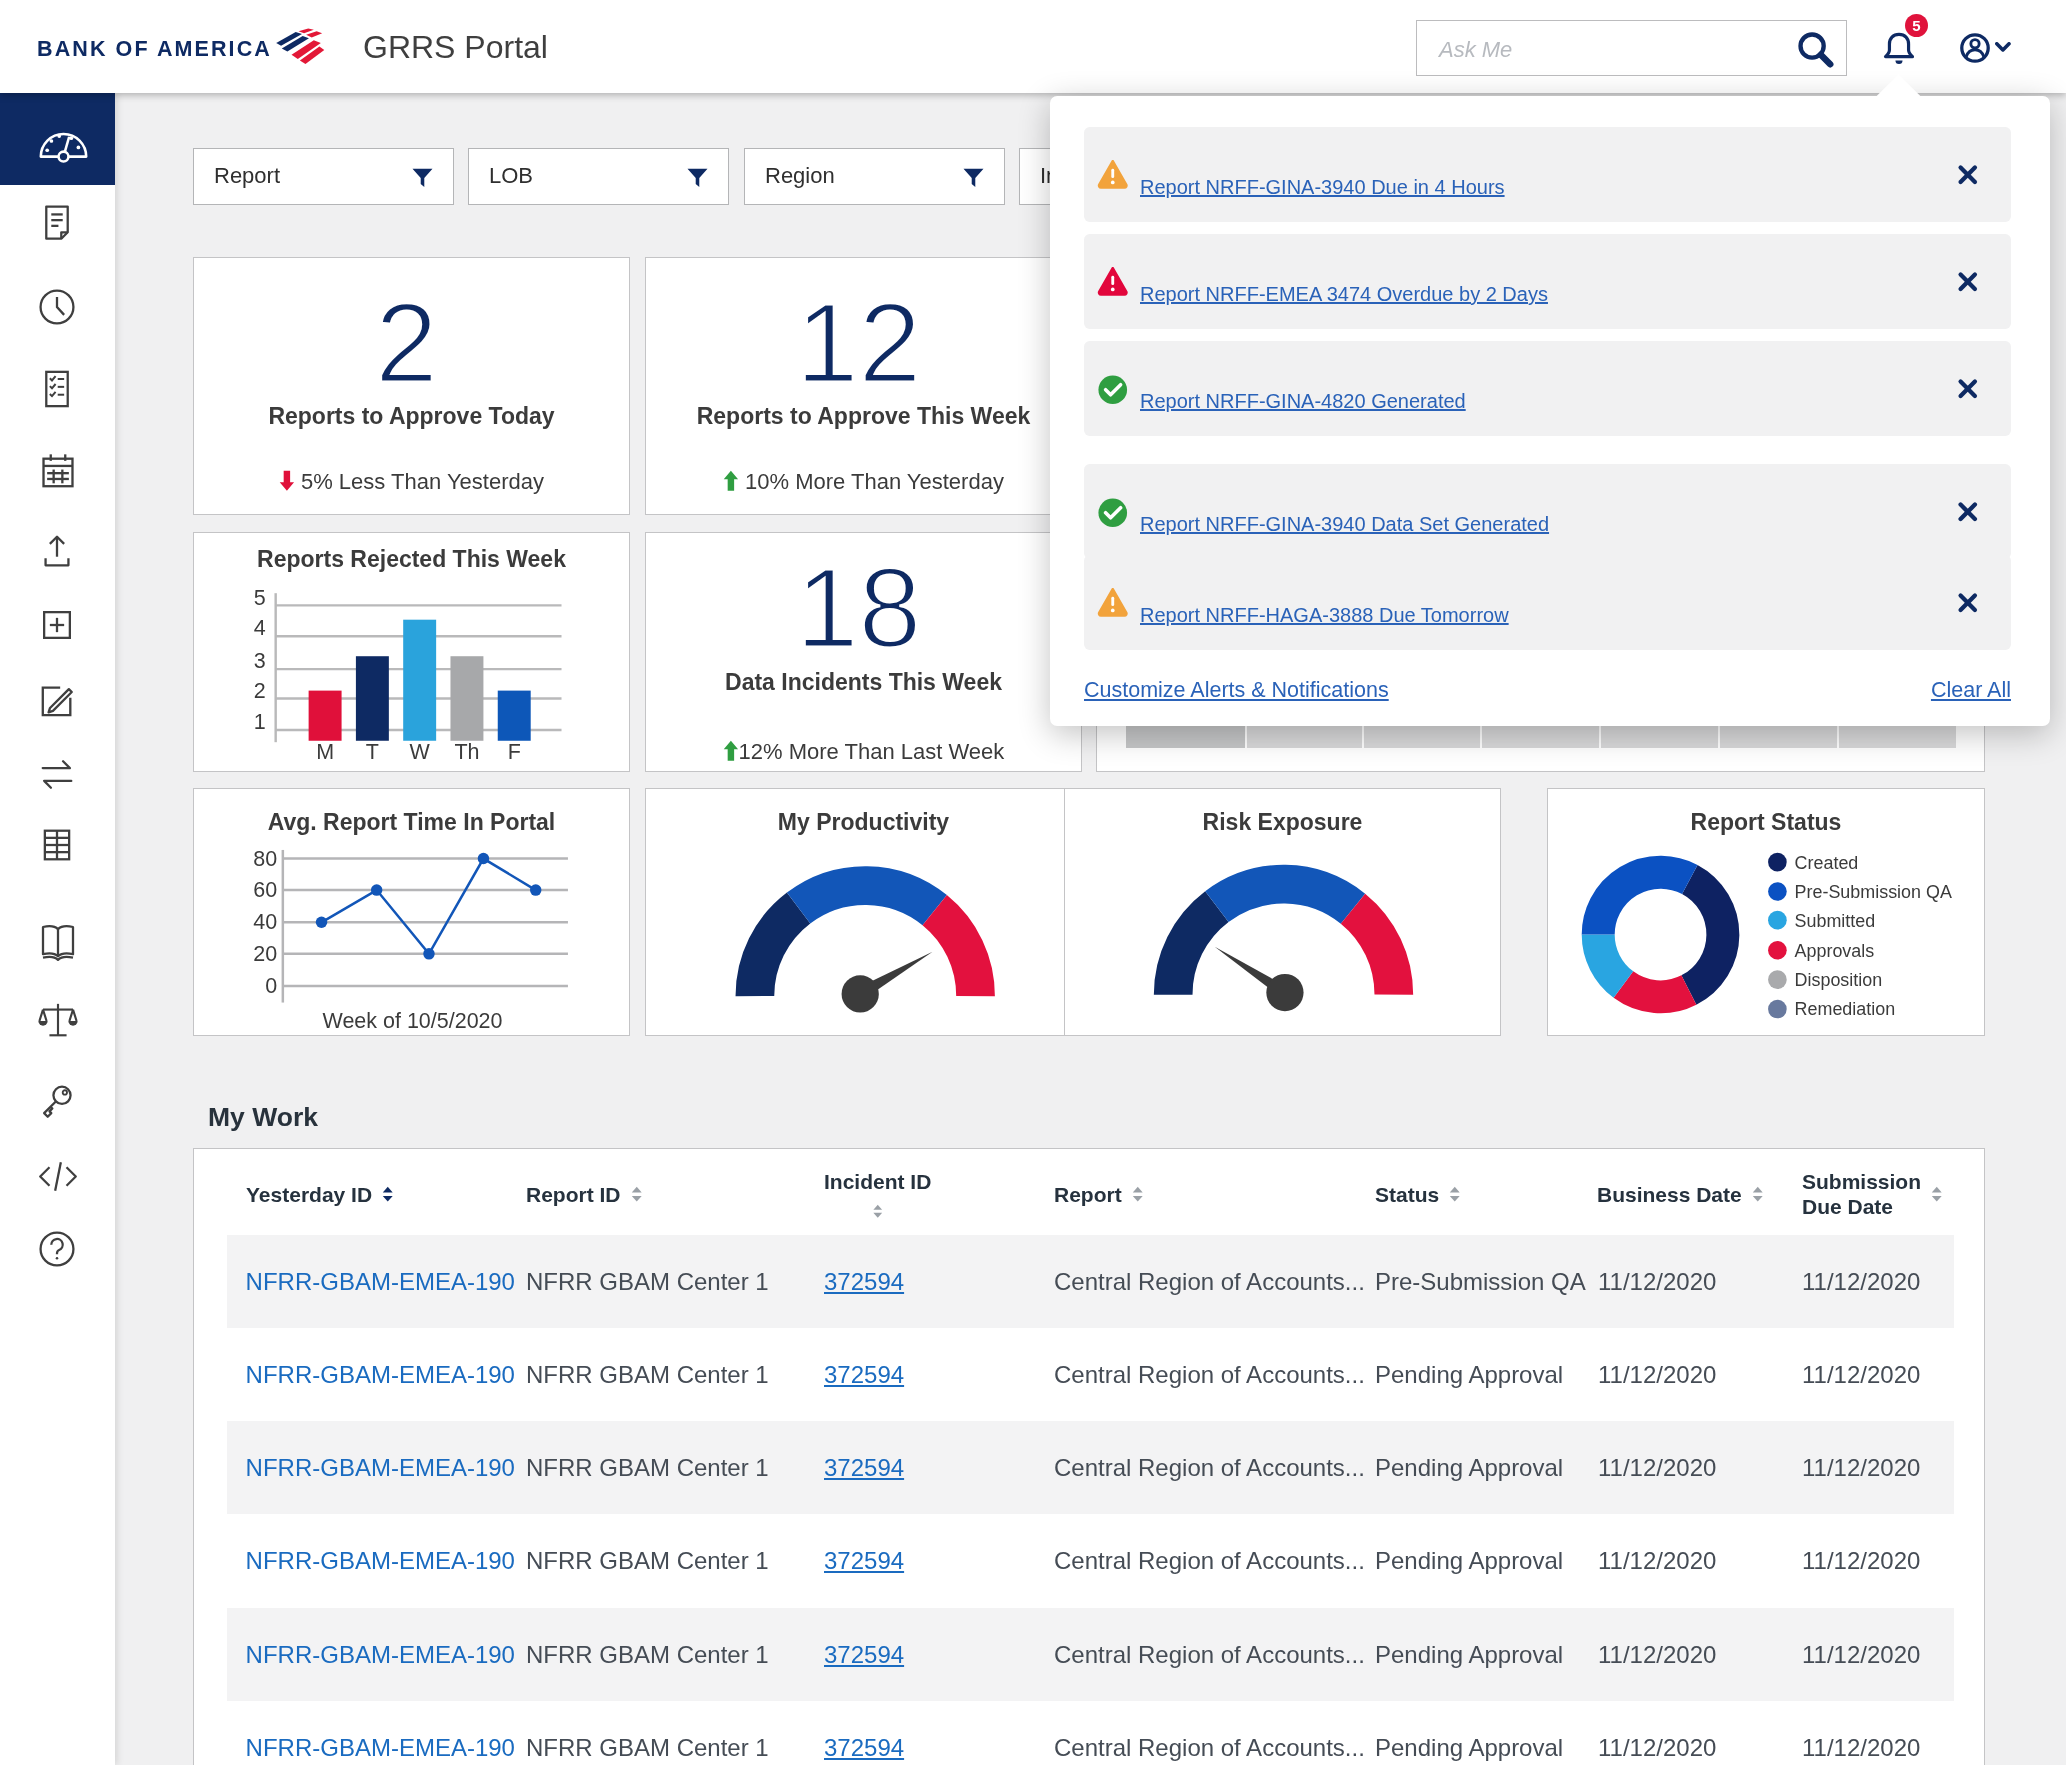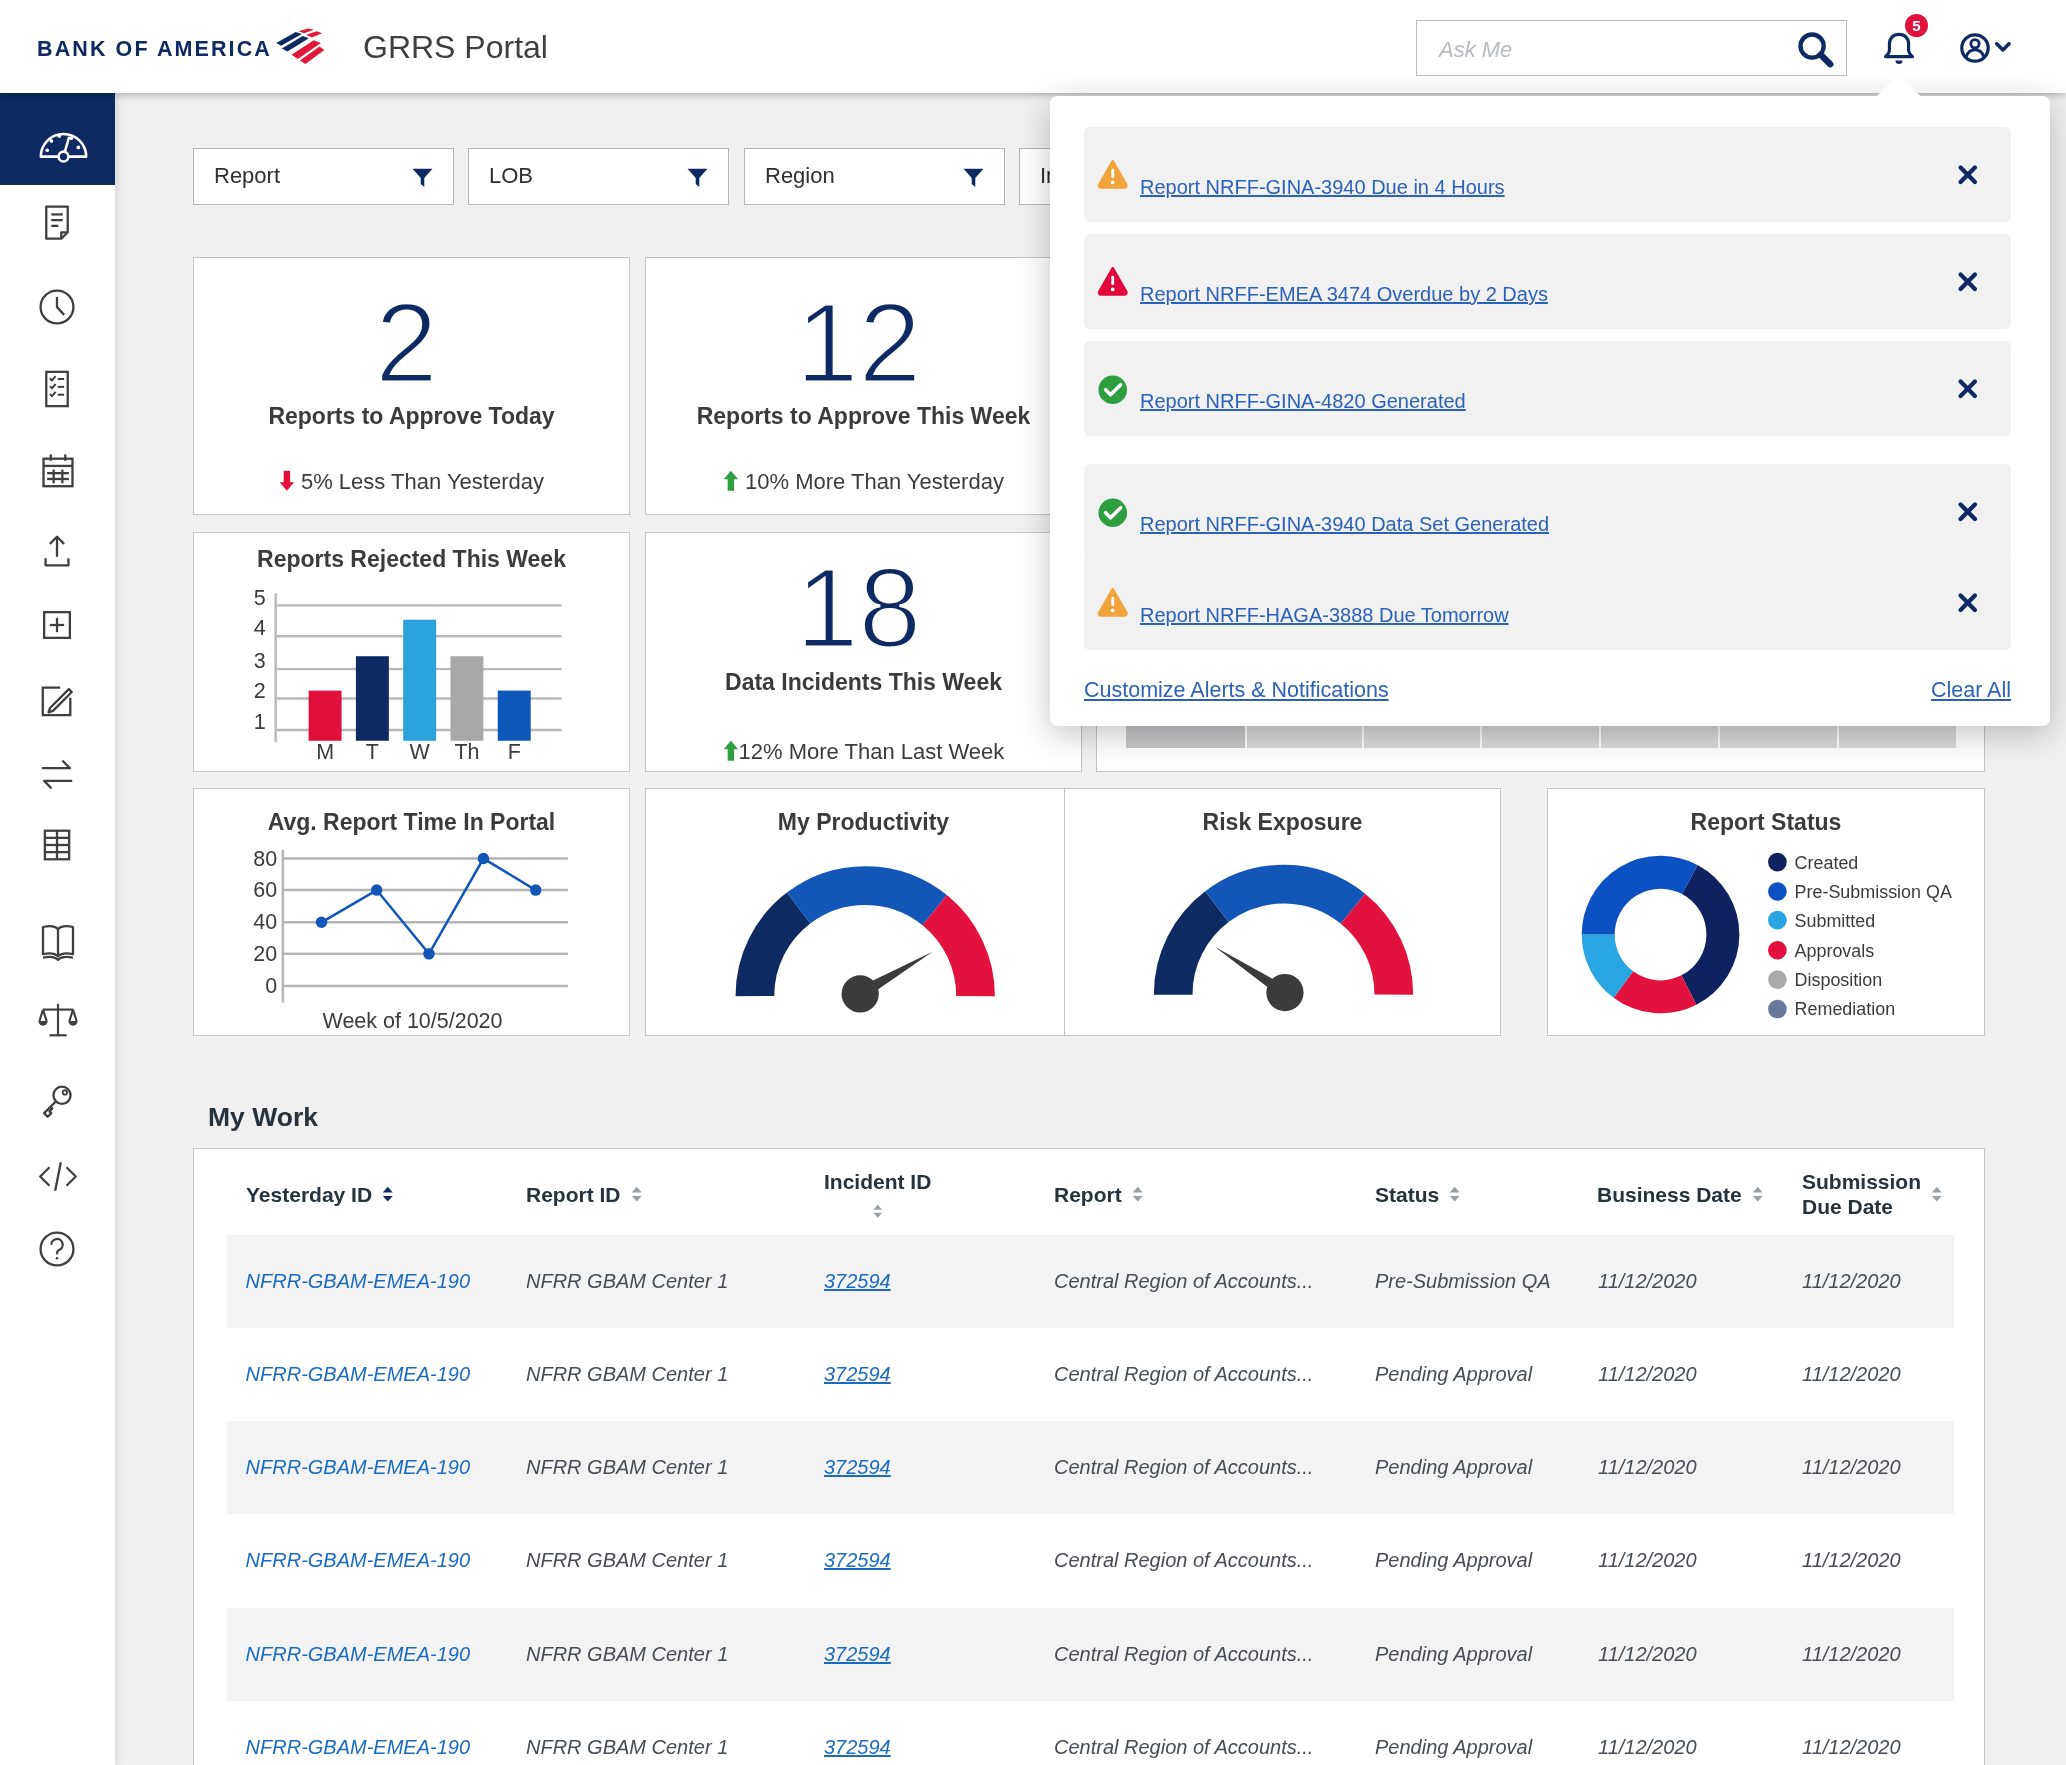--- a/index.html
+++ b/index.html
@@ -30,21 +30,21 @@
   #caret { position:absolute; left:832px; top:-15px; width:33px; height:33px; background:#fff; transform:rotate(45deg); }
   .nitem { position:absolute; left:34px; width:927px; height:95px; background:#f1f1f2; border-radius:5.7px; }
   .nicon { position:absolute; left:13px; top:33px; }
   .nlink { position:absolute; left:56px; top:0; height:84px; line-height:95px; font-size:20px; color:#2a62b8; text-decoration:underline; white-space:nowrap;margin-top:13px; }
   .nx { position:absolute; left:873px; top:37px; }
   .plink { position:absolute; font-size:21.5px; color:#2a62b8; text-decoration:underline; }
   
   #mywork { position:absolute; left:208px; top:1102px; font-size:26.5px; font-weight:bold; color:#28323c; }
   #tcard { position:absolute; left:193px; top:1148px; width:1792px; height:645px; background:#fff; border:1.4px solid #c4c4c6; }
   .th { position:absolute; top:20px; height:50px; display:flex; align-items:center; gap:10px; font-size:21px; font-weight:bold; color:#26323e; white-space:nowrap; line-height:25px; }
-  .tr { position:absolute; left:33px; width:1727px; height:93px; font-size:20px;font-style:italic; }
+  .tr { position:absolute; left:33px; width:1727px; height:93px; font-size:24px; }
   .tr.shade { background:#f3f3f4; }
   .td { position:absolute; top:0; height:93px; line-height:93px; white-space:nowrap; color:#454c55; }
   .lnk1 { color:#1a6bc0; }
   .lnk2 { color:#1a6bc0; text-decoration:underline; }
 </style>
 </head>
 <body>
 <div id="root">
 
   <div id="header">

